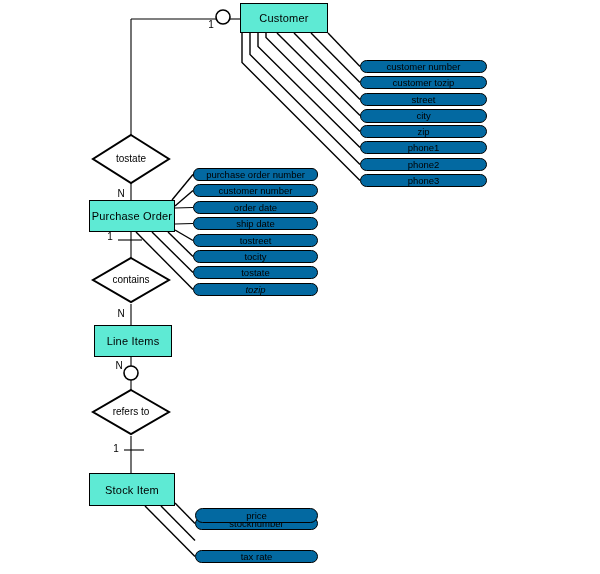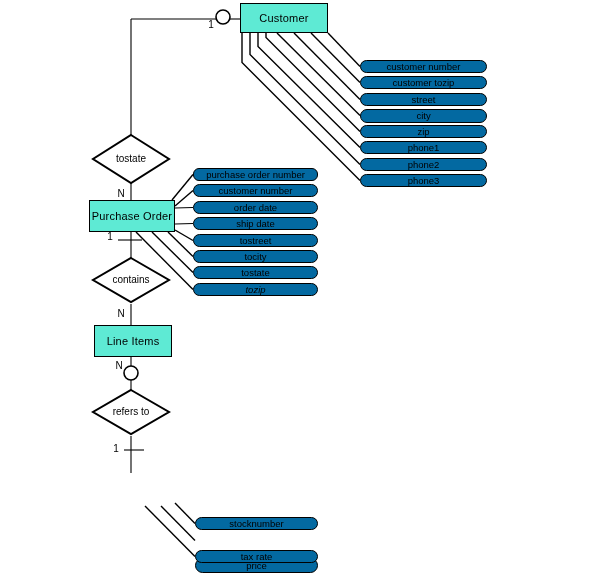--- a/index.html
+++ b/index.html
@@ -80,27 +80,28 @@
       <div class="oval" style="left: 360px; top: 174px; width: 127px; height: 13px;">phone3</div>
       <div class="oval" style="left: 193px; top: 168px; width: 125px; height: 13px; border-radius: 6px;">purchase order number</div>
       <div class="oval" style="left: 193px; top: 184px; width: 125px; height: 13px;">customer number</div>
       <div class="oval" style="left: 193px; top: 201px; width: 125px; height: 13px;">order date</div>
       <div class="oval" style="left: 193px; top: 217px; width: 125px; height: 13px;">ship date</div>
       <div class="oval" style="left: 193px; top: 234px; width: 125px; height: 13px;">tostreet</div>
       <div class="oval" style="left: 193px; top: 250px; width: 125px; height: 13px;">tocity</div>
       <div class="oval" style="left: 193px; top: 266px; width: 125px; height: 13px;">tostate</div>
       <div class="oval" style="left: 193px; top: 283px; width: 125px; height: 13px; font-style: italic;">tozip</div>
       <div class="oval" style="left: 195px; top: 517px; width: 123px; height: 13px;">stocknumber</div>
-      <div class="oval" style="left: 195px; top: 558px; width: 123px; height: 15px;">price</div>
+      <div class="oval" style="left: 195px; top: 508px; width: 123px; height: 15px;">price</div>
       <div class="oval" style="left: 195px; top: 550px; width: 123px; height: 13px;">tax rate</div>
     </div>
 
   <div class="entity" style="left:240px;top:3px;width:88px;height:30px">Customer</div>
   <div class="entity" style="left:89px;top:200px;width:86px;height:32px">Purchase Order</div>
   <div class="entity" style="left:94px;top:325px;width:78px;height:32px">Line Items</div>
+  <div class="entity" style="left:89px;top:473px;width:86px;height:33px">Stock Item</div>
 
   <div class="diamond" style="left:91px;top:133px;width:80px;height:52px">
     <svg width="80" height="52">
       <polygon points="40,2 78,26 40,50 2,26" fill="#ffffff" stroke="#000000" stroke-width="2"></polygon>
     </svg>
     <span class="dlabel">tostate</span>
   </div>
   <div class="diamond" style="left:91px;top:256px;width:80px;height:48px">
     <svg width="80" height="48">
       <polygon points="40,2 78,24 40,46 2,24" fill="#ffffff" stroke="#000000" stroke-width="2"></polygon>

